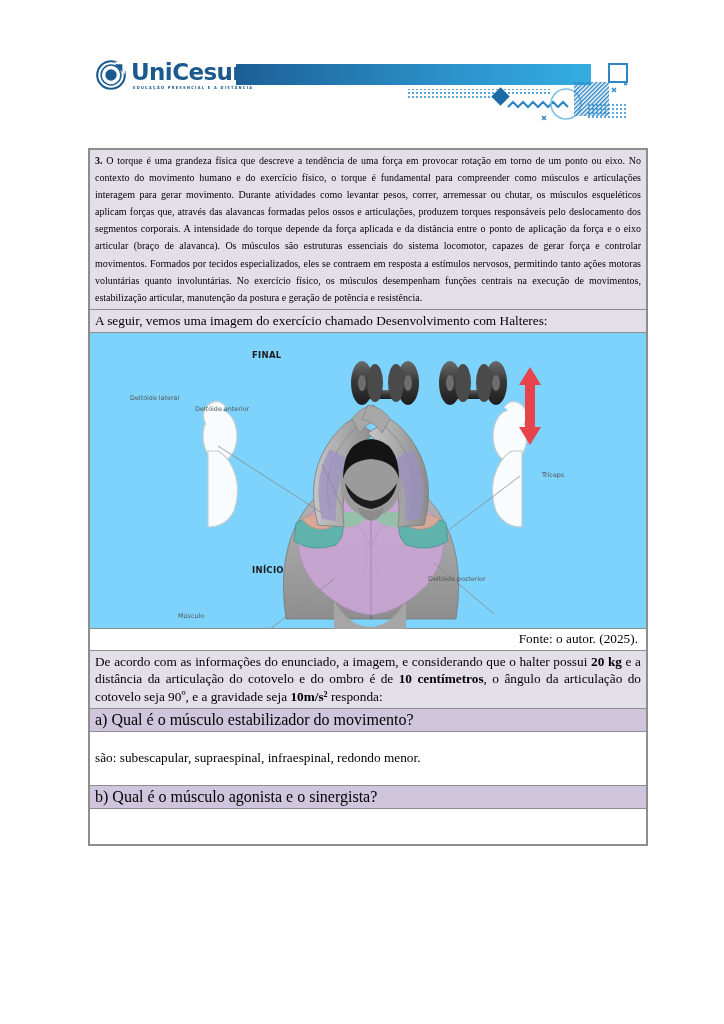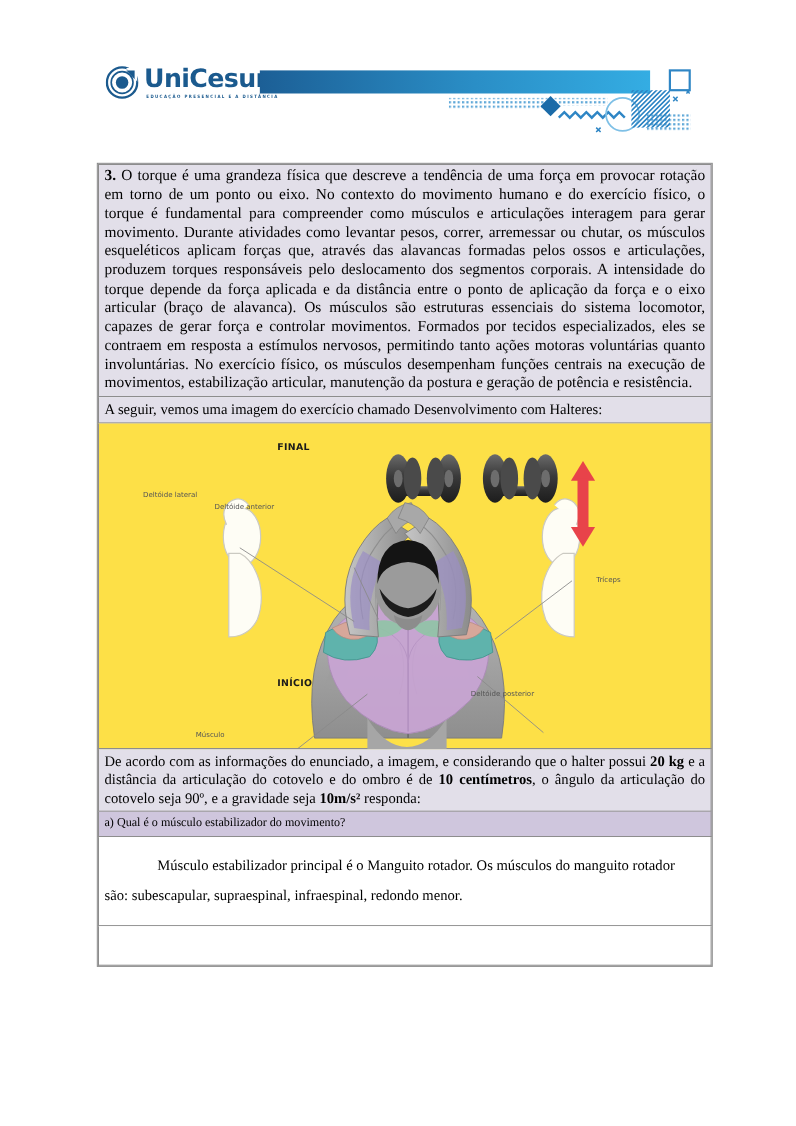--- a/index.html
+++ b/index.html
@@ -88,40 +88,40 @@
     box-sizing: border-box;
     padding: 2px 5px 3px 5px;
   }
   .cell:first-child { border-top: 1px solid #8d8d8d; }
 
   .shade-light { background: #e2dfe9; }
   .shade-mid   { background: #cfc6dd; }
   .shade-white { background: #ffffff; }
 
   .para {
-    font-size: 14px;
+    font-size: 10px;
     line-height: 17.1px;
     text-align: justify;
     margin: 0;
     hyphens: none;
   }
   .para-heading {
     font-size: 13.3px;
     line-height: 17.5px;
     font-weight: normal;
     margin: 0;
   }
   .qtext {
     font-size: 13.3px;
     line-height: 17.1px;
     text-align: justify;
     margin: 0;
   }
   .qlabel {
-    font-size: 11px;
+    font-size: 16px;
     line-height: 17.1px;
     margin: 0;
   }
   .answer {
     font-size: 13.3px;
     line-height: 27px;
     text-align: justify;
     margin: 0;
     text-indent: 48px;
   }
@@ -131,21 +131,21 @@
     text-align: right;
     margin: 0;
     padding-right: 3px;
   }
 
   
   .figure-cell {
     padding: 16px;
     height: 296px;
     position: relative;
-    background: #fde047;
+    background: #7dd3fc;
   }
   .figure-inner {
     position: absolute;
     left: 0;
     top: 0;
     width: 558px;
     height: 296px;
   }
   .fig-label {
     position: absolute;
@@ -354,34 +354,39 @@
       <div class="fig-label big" style="left:162px; top:17px;">FINAL</div>
       <div class="fig-label big" style="left:162px; top:232px;">INÍCIO</div>
       <div class="fig-label small" style="left:40px; top:61px;">Deltóide lateral</div>
       <div class="fig-label small" style="left:105px; top:72px;">Deltóide anterior</div>
       <div class="fig-label small" style="left:452px; top:138px;">Tríceps</div>
       <div class="fig-label small" style="left:338px; top:242px;">Deltóide posterior</div>
       <div class="fig-label small" style="left:88px; top:279px;">Músculo</div>
     </div>
   </div>
 
+  <div class="cell shade-white">
+    <p class="fonte">Fonte: o autor. (2025).</p>
+  </div>
 
   <div class="cell shade-light">
     <p class="qtext">
       <span>De acordo com as informações do enunciado, a imagem, e considerando que o halter possui </span><b>20 kg</b><span> e a distância da articulação do cotovelo e do ombro é de </span><b>10 centímetros</b><span>, o ângulo da articulação do cotovelo seja 90º, e a gravidade seja </span><b>10m/s²</b><span> responda:</span>
     </p>
   </div>
 
   <div class="cell shade-mid">
     <p class="qlabel">a) Qual é o músculo estabilizador do movimento?</p>
   </div>
 
   <div class="cell shade-white" style="padding:12px 5px 14px 5px;">
-    <p class="answer">Músculo estabilizador principal é o Manguito rotador. Os músculos do manguito rotador</p>
     <p class="answer" style="text-indent:0;">são: subescapular, supraespinal, infraespinal, redondo menor.</p>
   </div>
 
+  <div class="cell shade-mid">
+    <p class="qlabel">b) Qual é o músculo agonista e o sinergista?</p>
+  </div>
 
   <div class="cell shade-white spacer-cell" style="height:36px;">
     <p class="answer"></p>
   </div>
 
 </div>
 
 </body></html>

